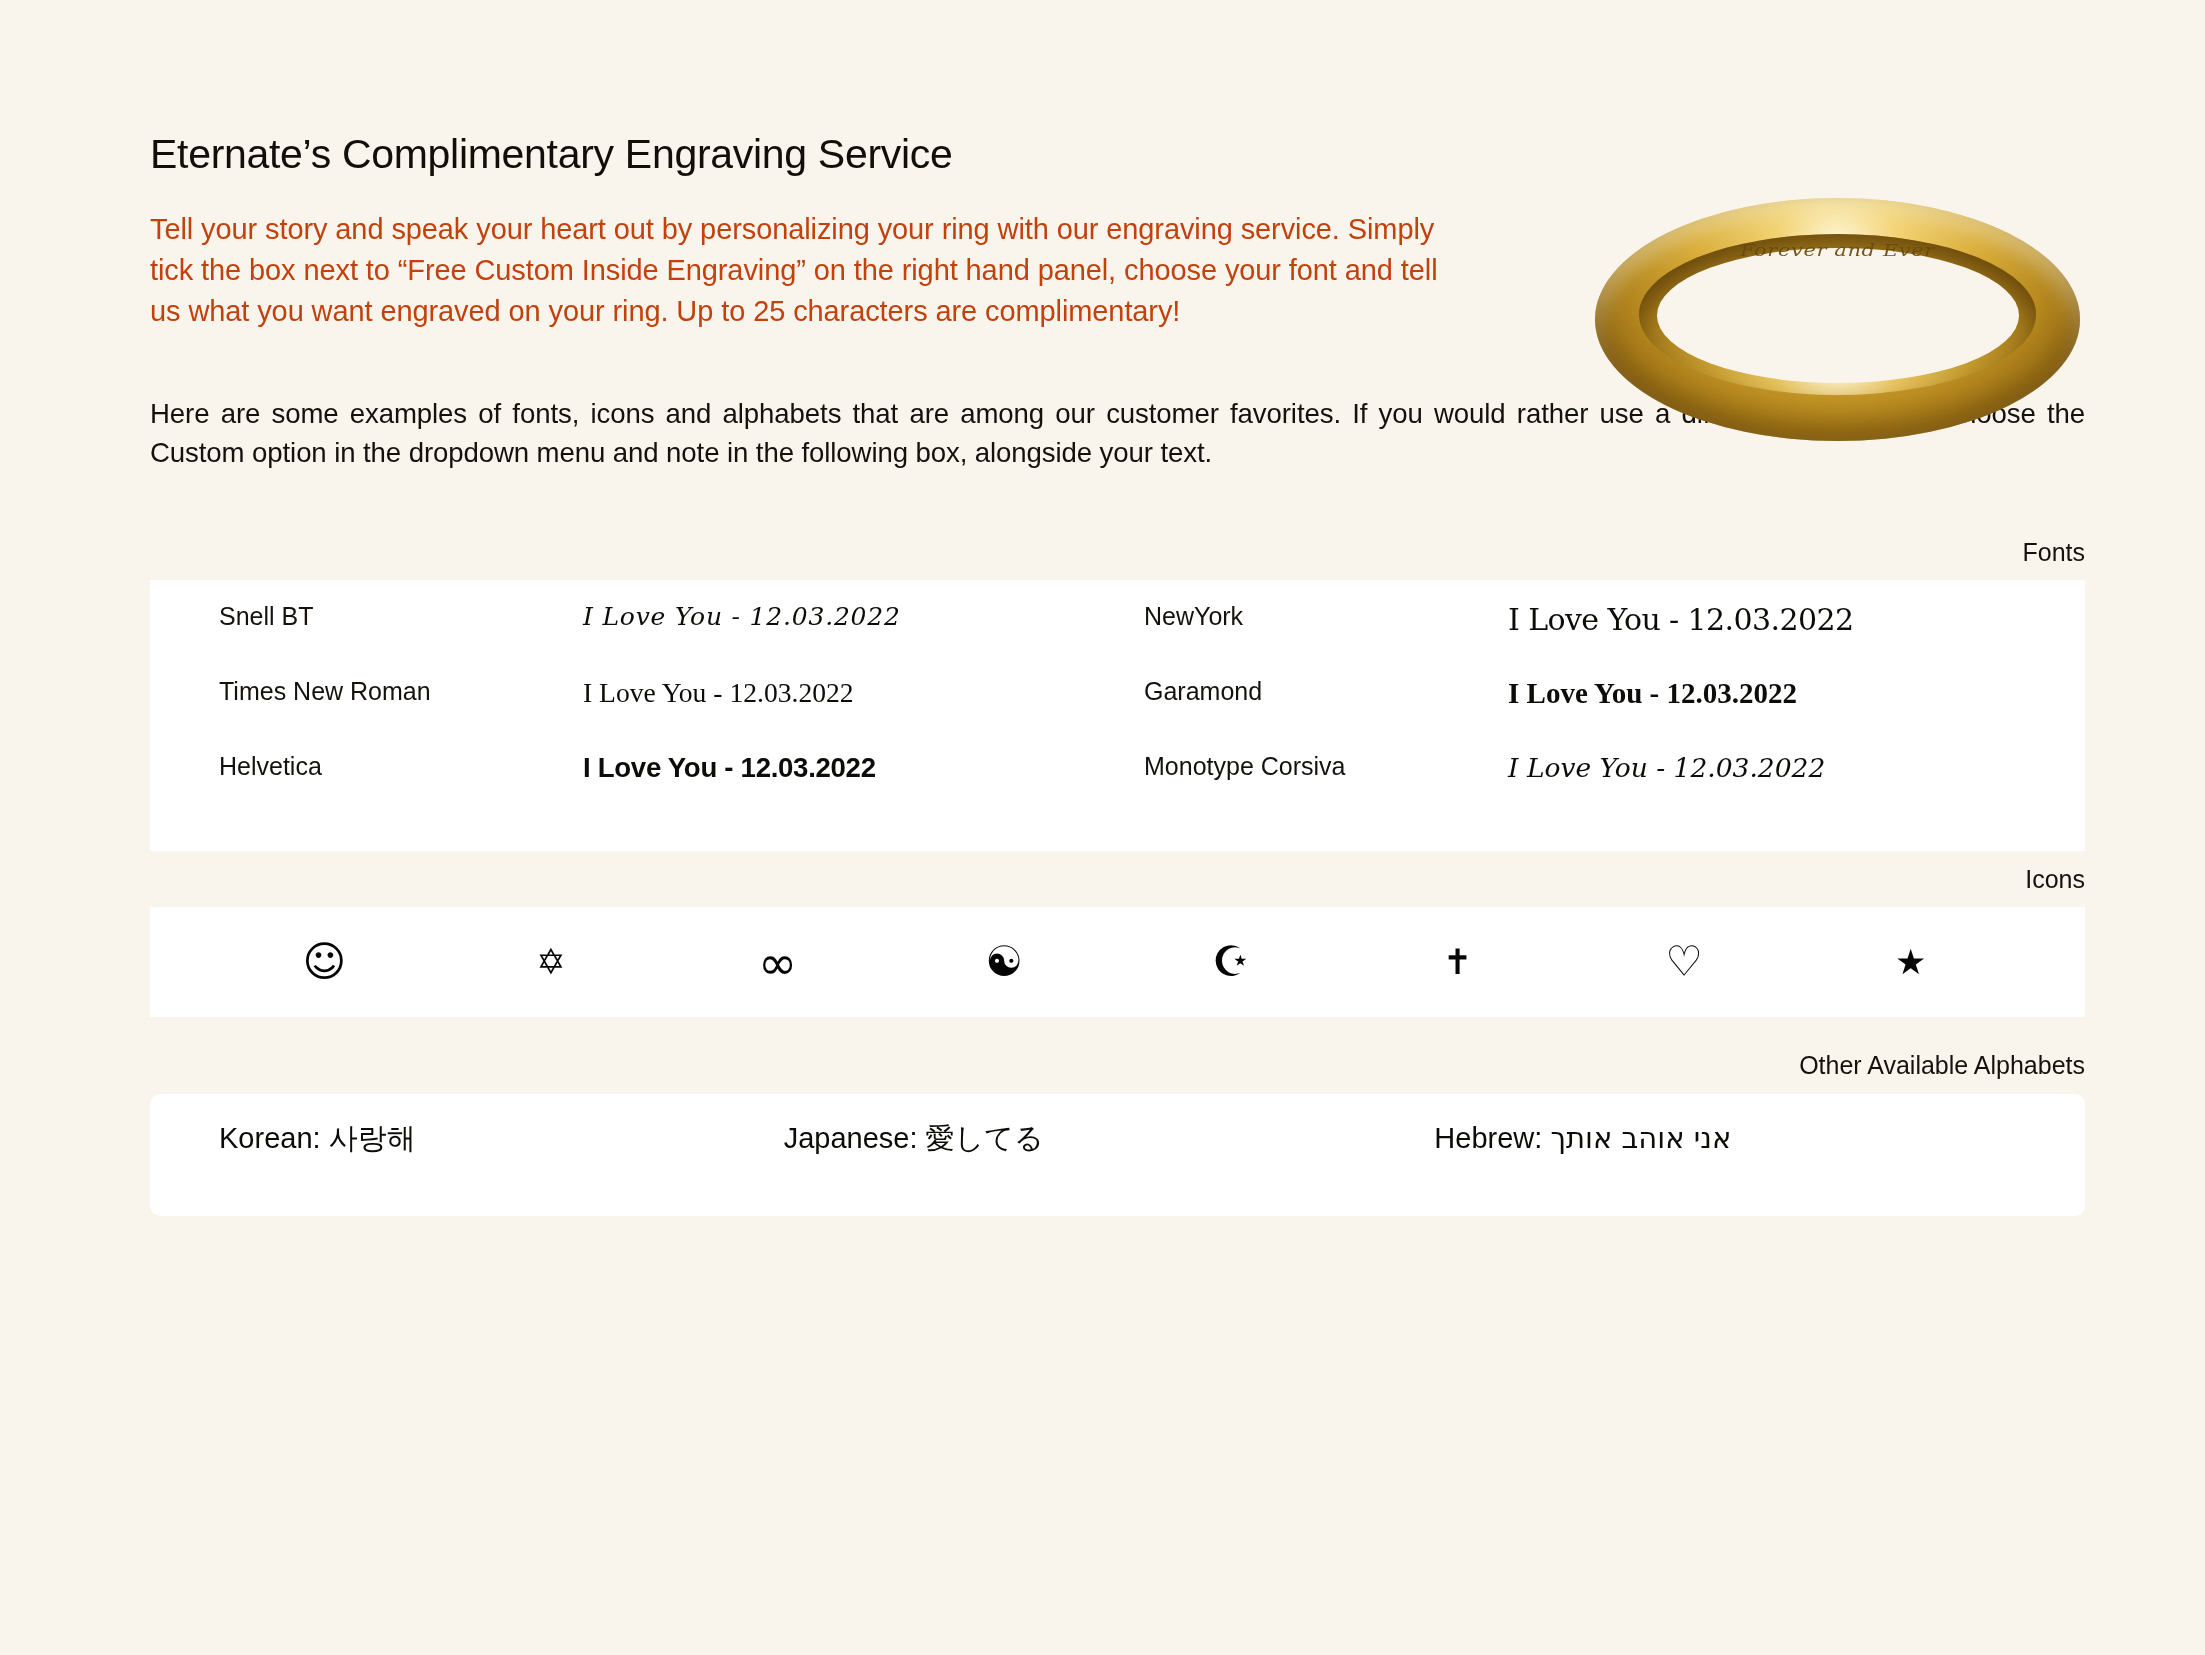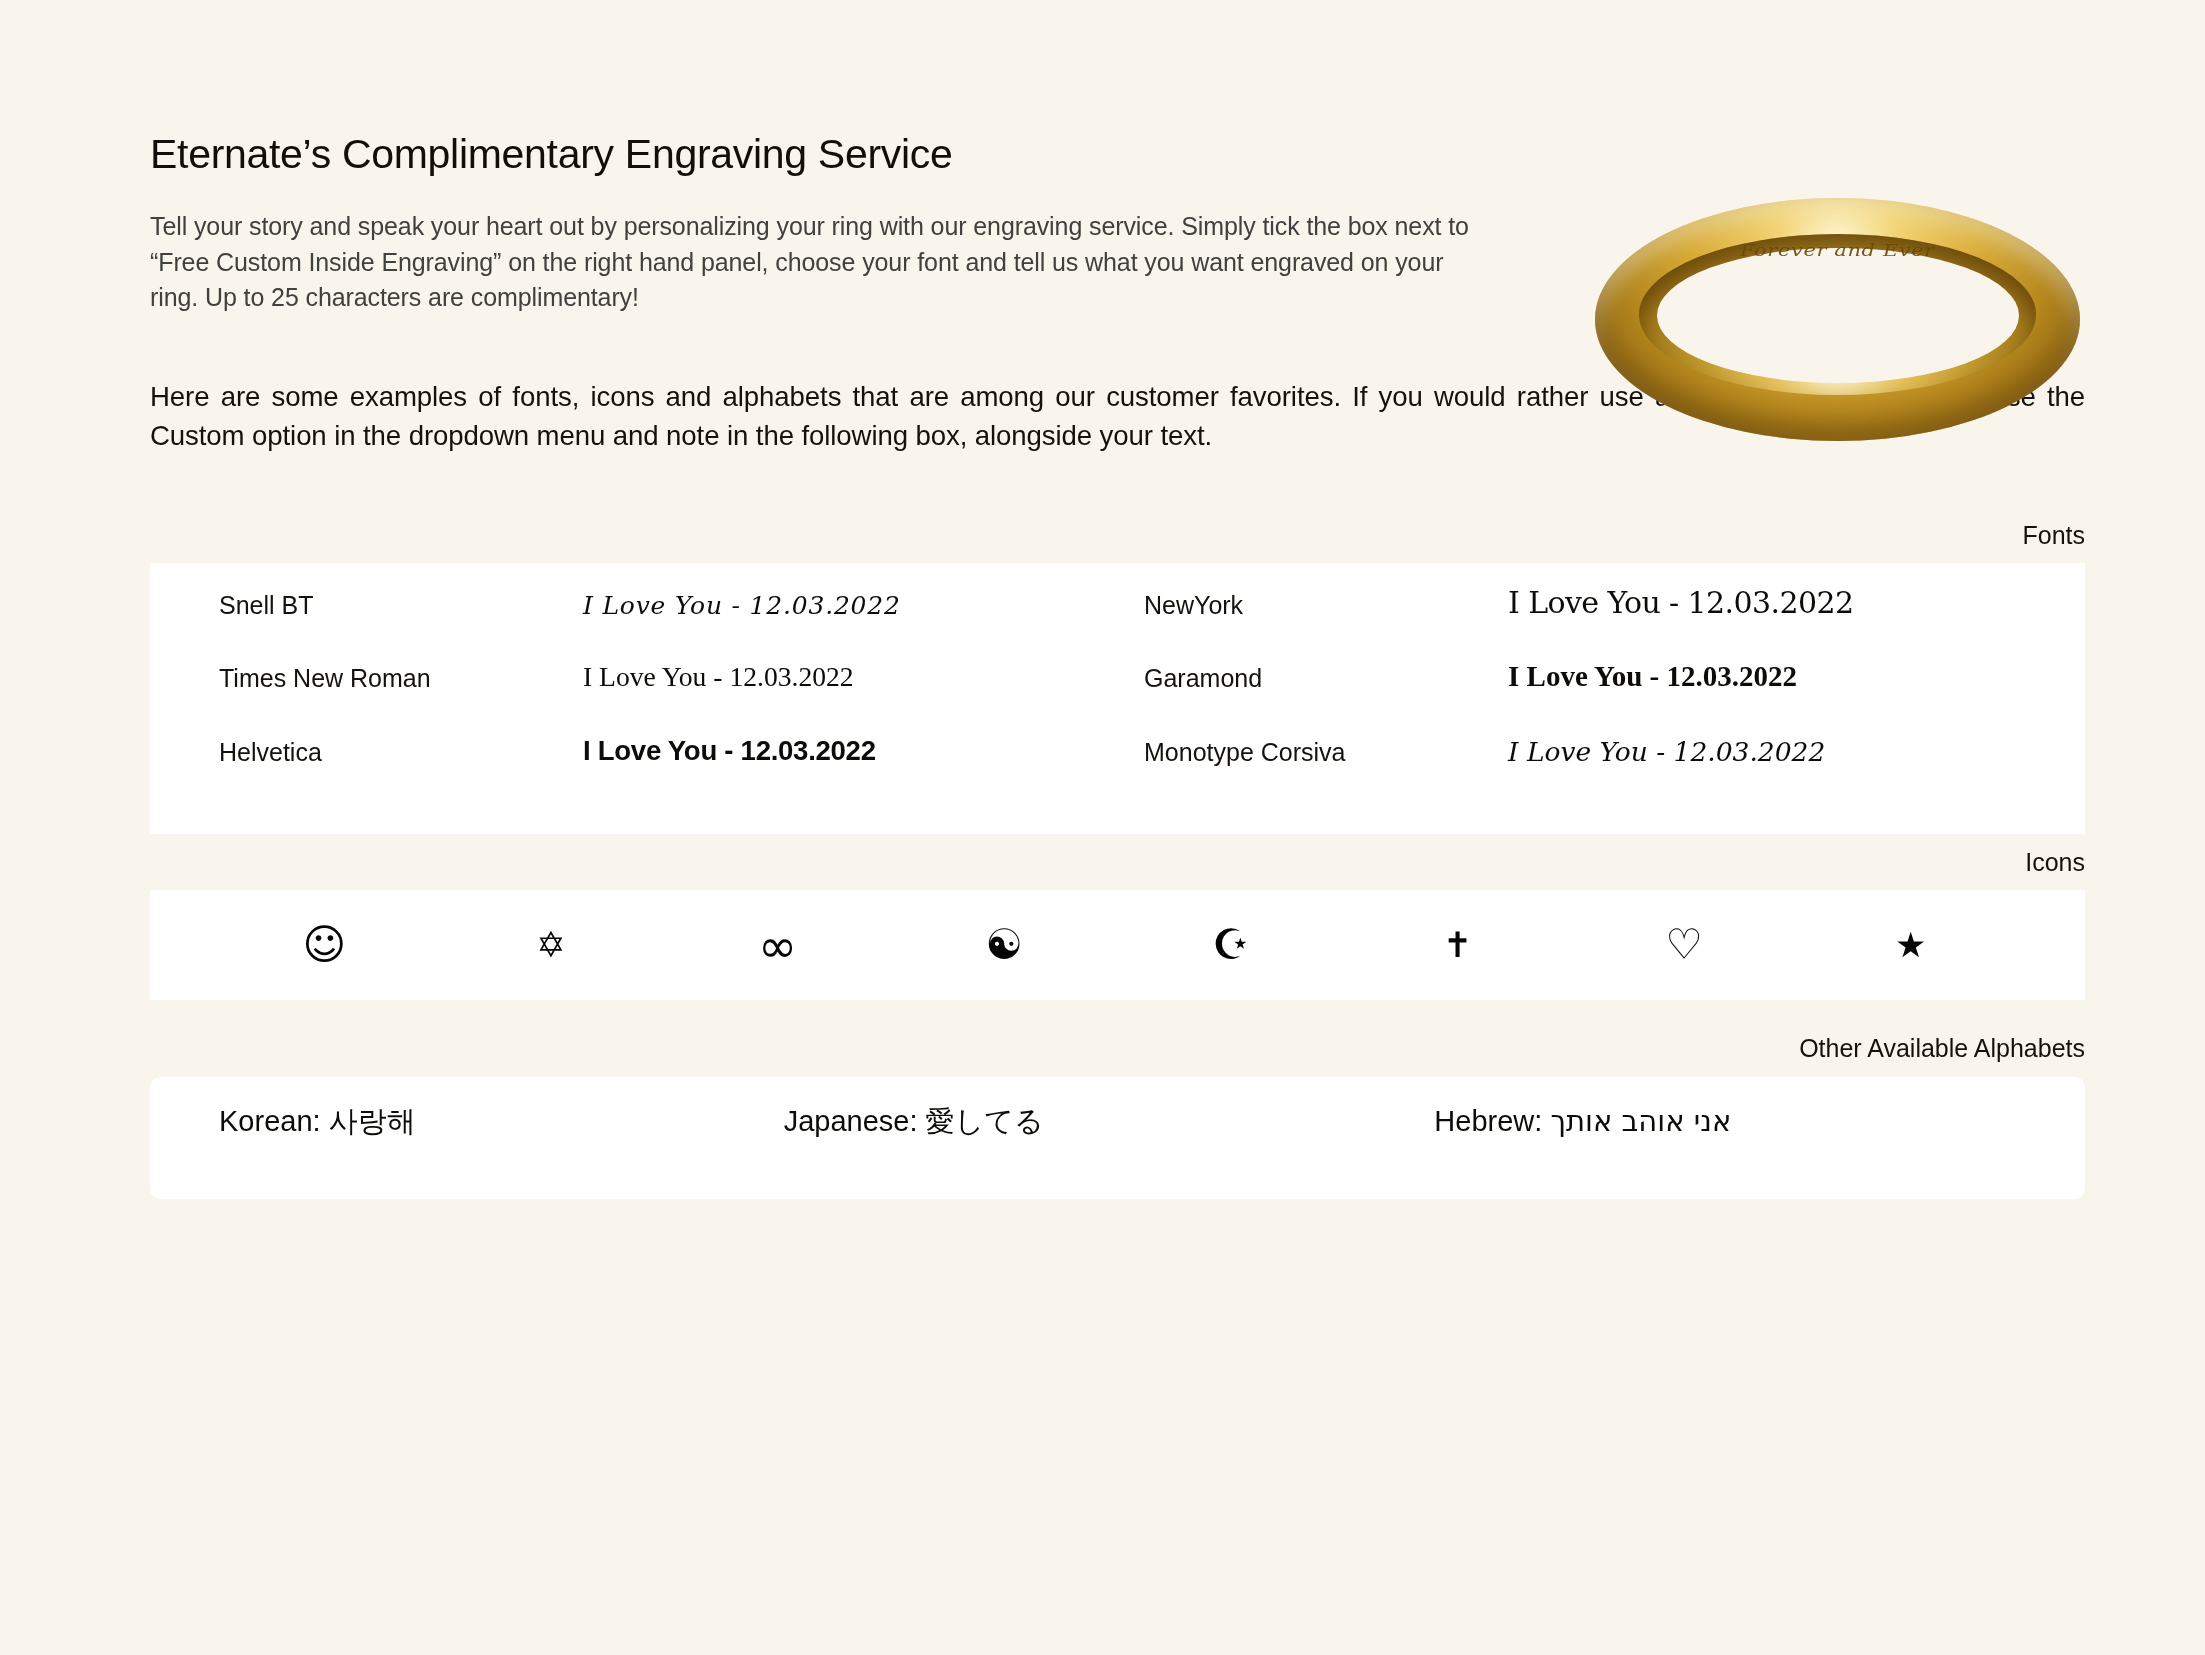--- a/index.html
+++ b/index.html
@@ -39,23 +39,23 @@
     line-height: 1.1;
   }
 
   
   .intro-wrap {
     position: relative;
     margin-top: 32px;
   }
   .intro-1 {
     width: 1323px;
-    font-size: 25px;
+    font-size: 29px;
     line-height: 1.42;
-    color: #404040;
+    color: #c2410c;
     letter-spacing: -0.1px;
   }
   .intro-2 {
     width: 1935px;
     font-size: 27.6px;
     line-height: 1.44;
     color: #15120e;
     margin-top: 61px;
     text-align: justify;
     letter-spacing: -0.1px;
@@ -137,21 +137,21 @@
   .fonts-panel {
     padding: 22px 0 24px 0;
   }
   .font-row {
     display: flex;
     align-items: baseline;
     height: 75px;
   }
   .font-col {
     display: flex;
-    align-items: flex-end;
+    align-items: flex-start;
     width: 50%;
     box-sizing: border-box;
   }
   .font-col.left { padding-left: 69px; }
   .font-col.right { padding-left: 26.5px; }
   .font-name {
     font-size: 25px;
     color: #15120e;
     width: 364px;
     flex: none;

